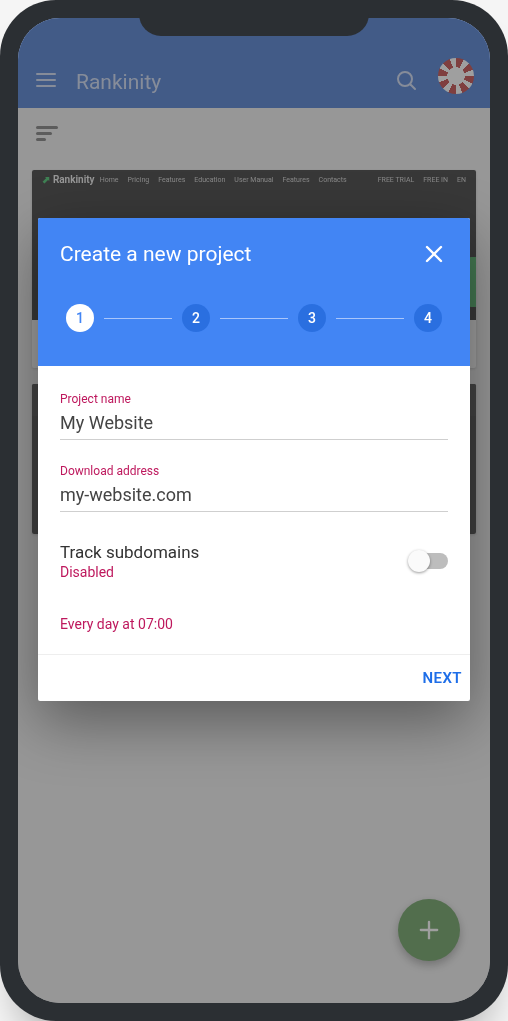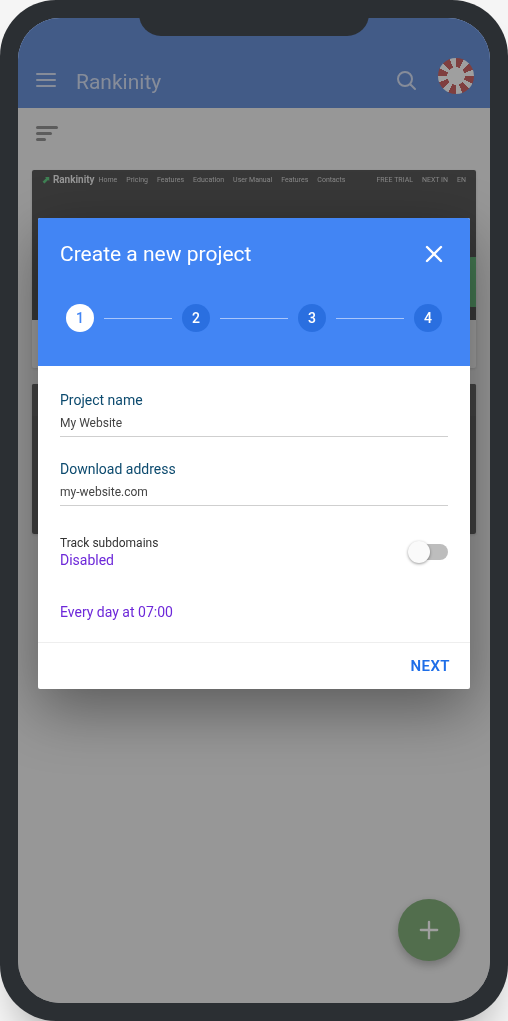--- a/index.html
+++ b/index.html
@@ -104,34 +104,34 @@
   .dlg-title-row{display:flex;align-items:center;justify-content:space-between;}
   .dlg-title{font-size:21px;font-weight:400;}
   .close-x{width:28px;height:28px;display:flex;align-items:center;justify-content:center;cursor:pointer;}
   .stepper{display:flex;align-items:center;justify-content:space-between;margin-top:36px;padding:0 6px;}
   .step{width:28px;height:28px;border-radius:50%;background:#2a6fe0;color:#fff;display:flex;align-items:center;justify-content:center;font-size:14px;font-weight:500;}
   .step.active{background:#fff;color:#4285f4;}
   .step-line{flex:1;height:1px;background:#a9c6fb;margin:0 10px;}
 
   .dlg-body{padding:26px 22px 8px;}
   .field{margin-bottom:24px;}
-  .field label{display:block;font-size:14px;color:#0c4a6e;margin-bottom:4px;}
+  .field label{display:block;font-size:12px;color:#be185d;margin-bottom:4px;}
   .text-input{
     width:100%;border:none;border-bottom:1px solid #cfcfcf;
-    font-size:12px;color:#444;padding:2px 0 6px;outline:none;background:transparent;
+    font-size:18px;color:#444;padding:2px 0 6px;outline:none;background:transparent;
   }
   .row-item{padding:6px 0 14px;border-bottom:none;}
-  .row-item .primary{font-size:12px;color:#333;}
-  .row-item .secondary{font-size:14px;color:#6d28d9;margin-top:2px;}
+  .row-item .primary{font-size:17px;color:#333;}
+  .row-item .secondary{font-size:14px;color:#be185d;margin-top:2px;}
   .row-flex{display:flex;align-items:center;justify-content:space-between;}
 
   .switch{position:relative;width:38px;height:16px;background:#bdbdbd;border-radius:10px;cursor:pointer;}
   .switch .knob{position:absolute;left:-2px;top:-3px;width:22px;height:22px;border-radius:50%;background:#fafafa;box-shadow:0 1px 3px rgba(0,0,0,.4);}
 
-  .dlg-actions{border-top:1px solid #eee;padding:14px 20px;display:flex;justify-content:flex-end;}
+  .dlg-actions{border-top:1px solid #eee;padding:14px 8px;display:flex;justify-content:flex-end;}
   .btn-flat{background:none;border:none;color:#1e6ee8;font-size:15px;font-weight:600;letter-spacing:.4px;cursor:pointer;}
 </style>
 </head>
 <body>
 
 <div class="phone">
   <div class="notch"></div>
   <div class="screen">
 
     <div class="appbar">
@@ -165,21 +165,21 @@
         <span class="brand">Rankinity</span>
         <div class="bar1">
           <span>Home</span>
           <span>Pricing</span>
           <span>Features</span>
           <span>Education</span>
           <span>User Manual</span>
           <span>Features</span>
           <span>Contacts</span>
           <span style="margin-left:22px">FREE TRIAL</span>
-          <span>NEXT IN</span>
+          <span>FREE IN</span>
           <span>EN</span>
         </div>
         <div class="side-tab"></div>
       </div>
       <div class="card-label">
         <span>rankinity.com</span>
         <svg class="gear" viewBox="0 0 24 24" fill="none" stroke="#777" stroke-width="2">
             <circle cx="12" cy="12" r="3"></circle>
             <path d="M19.4 15a1.7 1.7 0 0 0 .34 1.87l.06.06a2 2 0 1 1-2.83 2.83l-.06-.06a1.7 1.7 0 0 0-1.87-.34 1.7 1.7 0 0 0-1 1.55V21a2 2 0 1 1-4 0v-.09a1.7 1.7 0 0 0-1-1.55 1.7 1.7 0 0 0-1.87.34l-.06.06a2 2 0 1 1-2.83-2.83l.06-.06a1.7 1.7 0 0 0 .34-1.87 1.7 1.7 0 0 0-1.55-1H3a2 2 0 1 1 0-4h.09a1.7 1.7 0 0 0 1.55-1 1.7 1.7 0 0 0-.34-1.87l-.06-.06a2 2 0 1 1 2.83-2.83l.06.06a1.7 1.7 0 0 0 1.87.34H9a1.7 1.7 0 0 0 1-1.55V3a2 2 0 1 1 4 0v.09a1.7 1.7 0 0 0 1 1.55 1.7 1.7 0 0 0 1.87-.34l.06-.06a2 2 0 1 1 2.83 2.83l-.06.06a1.7 1.7 0 0 0-.34 1.87V9a1.7 1.7 0 0 0 1.55 1H21a2 2 0 1 1 0 4h-.09a1.7 1.7 0 0 0-1.55 1z"></path>
           </svg>

